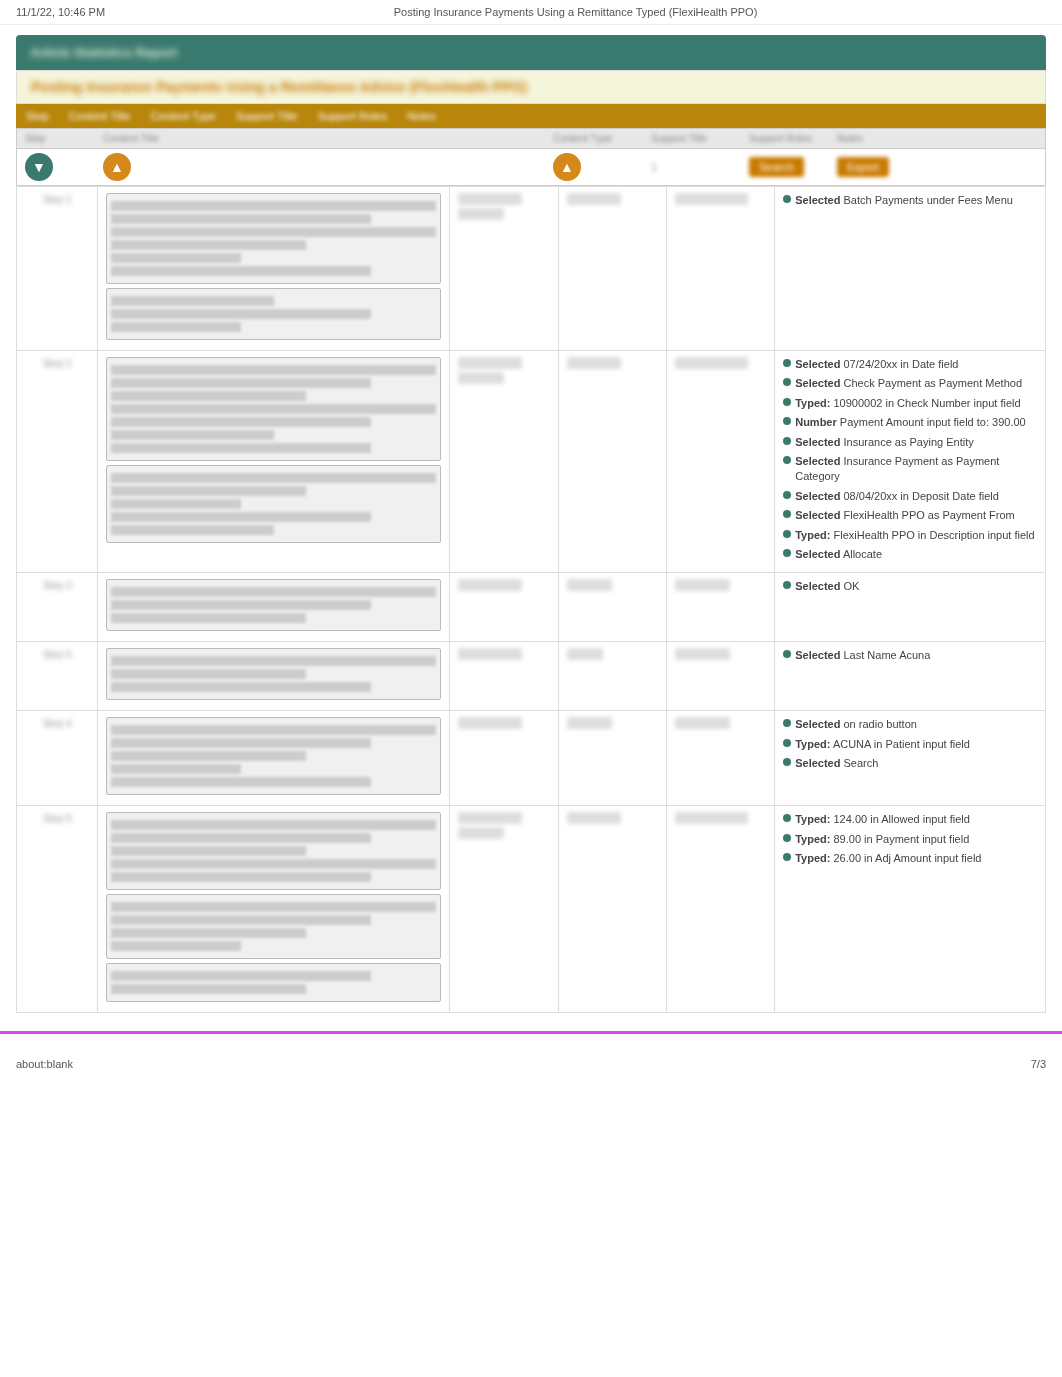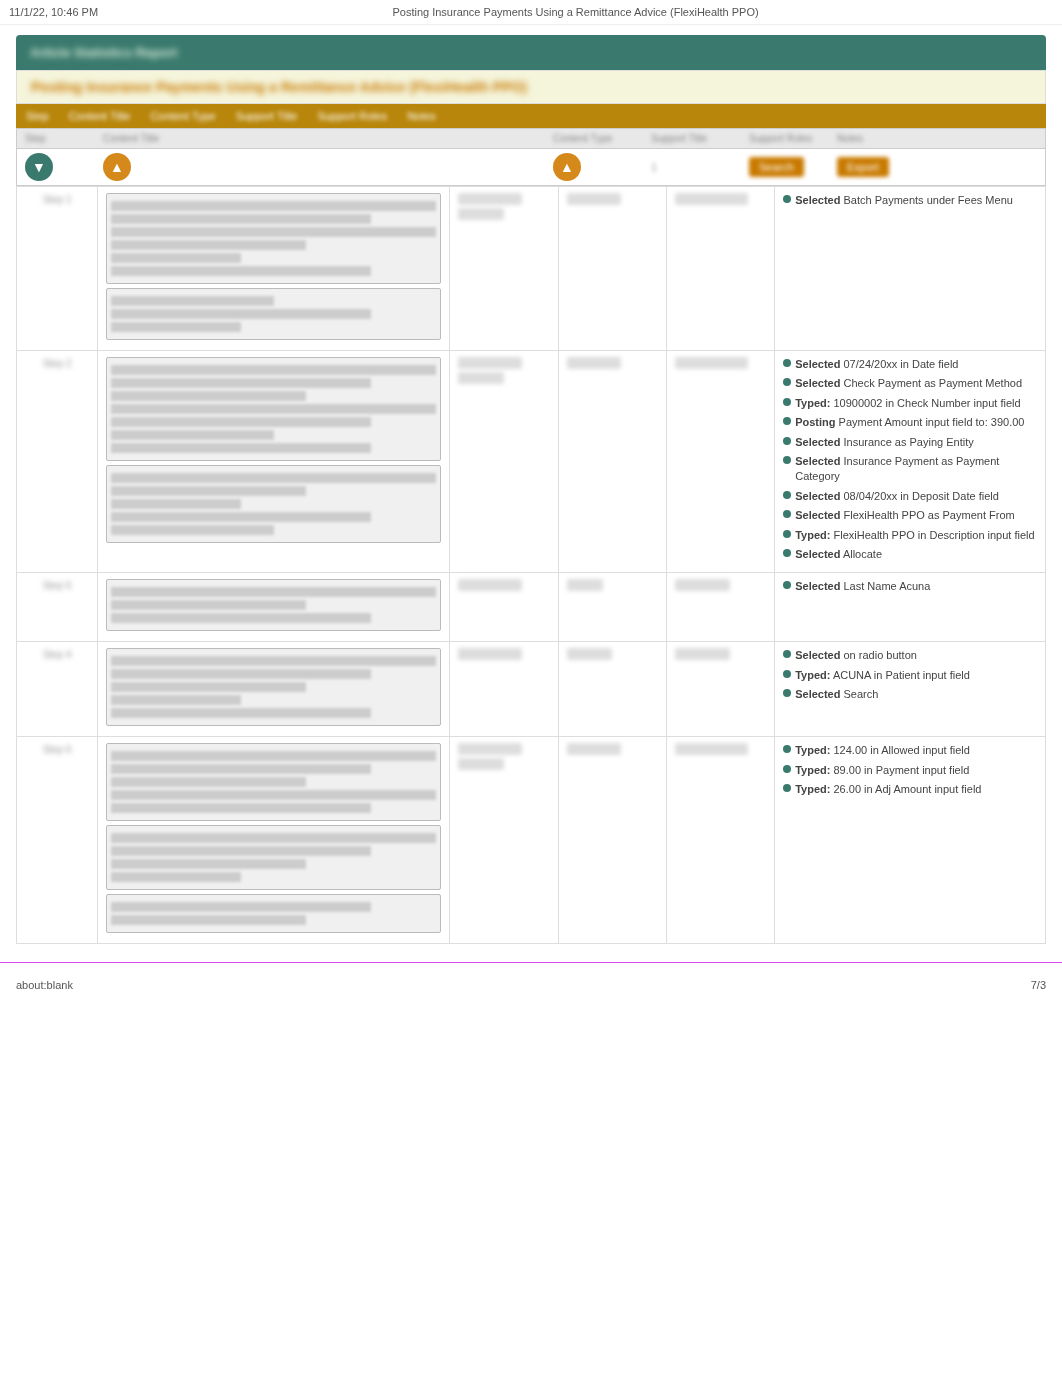--- a/index.html
+++ b/index.html
@@ -7,21 +7,21 @@
       font-family: Arial, sans-serif;
       font-size: 12px;
       background: #fff;
       color: #333;
     }
 
     .browser-bar {
       display: flex;
       justify-content: space-between;
       align-items: center;
-      padding: 6px 9px;
+      padding: 6px 16px;
       font-size: 11px;
       color: #555;
       border-bottom: 1px solid #eee;
       gap: 10px;
     }
 
     .page-wrapper {
       padding: 10px 16px;
     }
 
@@ -183,24 +183,24 @@
       line-height: 1.4;
     }
     .action-text strong {
       font-weight: bold;
     }
 
     
     .footer-bar {
       display: flex;
       justify-content: space-between;
-      padding: 16px 16px;
+      padding: 24px 16px;
       font-size: 11px;
       color: #555;
-      border-top: 1px solid #d946ef;
+      border-top: 3px solid #d946ef;
       margin-top: 8px;
     }
 
     .image-screenshot {
       border: 1px solid #bbb;
       background: #f0f0f0;
       border-radius: 2px;
       padding: 4px;
       margin-bottom: 4px;
     }
@@ -215,21 +215,21 @@
     .img-row.w-80 { width: 80%; }
     .img-row.w-60 { width: 60%; }
     .img-row.w-40 { width: 40%; }
     .img-row.w-50 { width: 50%; }
   </style>
 </head>
 <body>
 
 <div class="browser-bar">
   <span>11/1/22, 10:46 PM</span>
-  <span>Posting Insurance Payments Using a Remittance Advice (FlexiHealth PPO)</span>
+  <span>Posting Insurance Payments Using a Remittance Typed (FlexiHealth PPO)</span>
   <span></span>
 </div>
 
 <div class="page-wrapper">
 
   <div class="header-bar">
     <span class="header-bar-title">Article Statistics Report</span>
   </div>
 
   <div class="section-title">
@@ -355,21 +355,21 @@
           <div class="action-item">
             <span class="bullet-dot"></span>
             <span class="action-text"><strong>Selected</strong> Check Payment as Payment Method</span>
           </div>
           <div class="action-item">
             <span class="bullet-dot"></span>
             <span class="action-text"><strong>Typed:</strong> 10900002 in Check Number input field</span>
           </div>
           <div class="action-item">
             <span class="bullet-dot"></span>
-            <span class="action-text"><strong>Posting</strong> Payment Amount input field to: 390.00</span>
+            <span class="action-text"><strong>Number</strong> Payment Amount input field to: 390.00</span>
           </div>
           <div class="action-item">
             <span class="bullet-dot"></span>
             <span class="action-text"><strong>Selected</strong> Insurance as Paying Entity</span>
           </div>
           <div class="action-item">
             <span class="bullet-dot"></span>
             <span class="action-text"><strong>Selected</strong> Insurance Payment as Payment Category</span>
           </div>
           <div class="action-item">
@@ -384,20 +384,47 @@
             <span class="bullet-dot"></span>
             <span class="action-text"><strong>Typed:</strong> FlexiHealth PPO in Description input field</span>
           </div>
           <div class="action-item">
             <span class="bullet-dot"></span>
             <span class="action-text"><strong>Selected</strong> Allocate</span>
           </div>
         </td>
       </tr>
 
+      <tr>
+        <td class="step-num">
+          <span class="blurred-text">Step 3</span>
+        </td>
+        <td class="step-image-cell">
+          <div class="image-screenshot">
+            <div class="img-row w-full"></div>
+            <div class="img-row w-80"></div>
+            <div class="img-row w-60"></div>
+          </div>
+        </td>
+        <td class="step-meta-cell">
+          <div class="step-meta-block" style="width:70%;"></div>
+        </td>
+        <td class="step-meta-cell">
+          <div class="step-meta-block" style="width:50%;"></div>
+        </td>
+        <td class="step-meta-cell">
+          <div class="step-meta-block" style="width:60%;"></div>
+        </td>
+        <td class="step-actions-cell">
+          <div class="action-item">
+            <span class="bullet-dot"></span>
+            <span class="action-text"><strong>Selected</strong> OK</span>
+          </div>
+        </td>
+      </tr>
 
       <tr>
         <td class="step-num">
           <span class="blurred-text">Step 5</span>
         </td>
         <td class="step-image-cell">
           <div class="image-screenshot">
             <div class="img-row w-full"></div>
             <div class="img-row w-60"></div>
             <div class="img-row w-80"></div>

